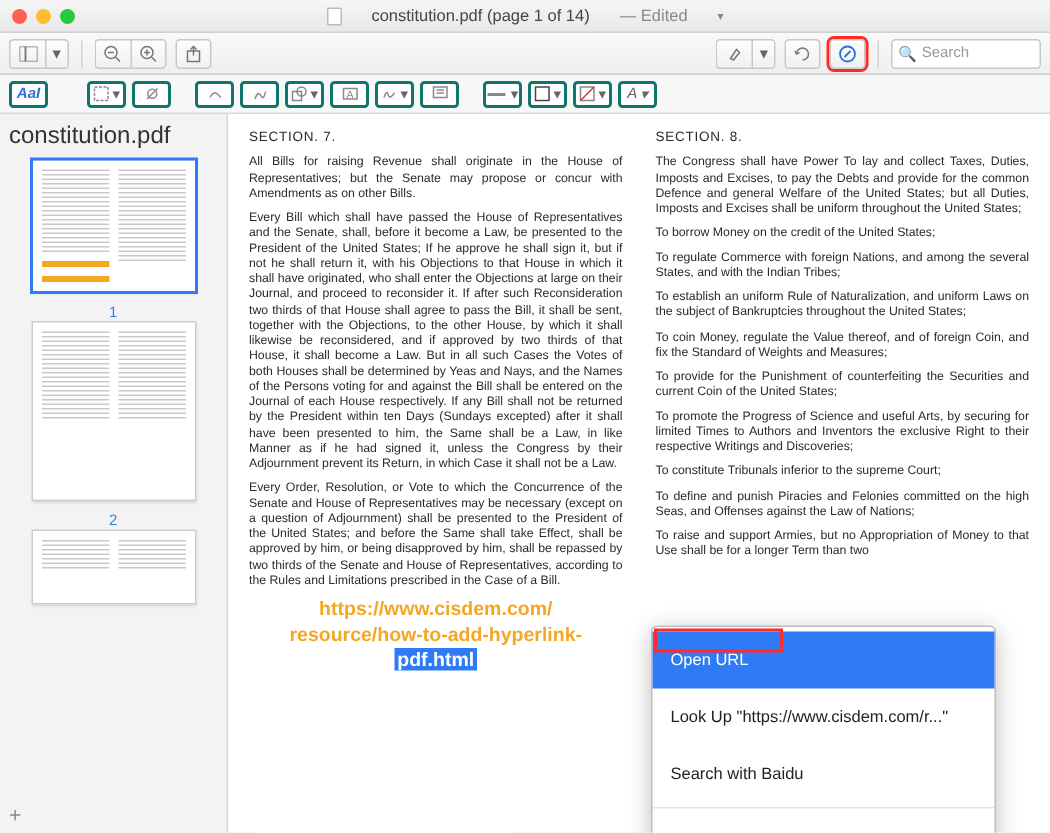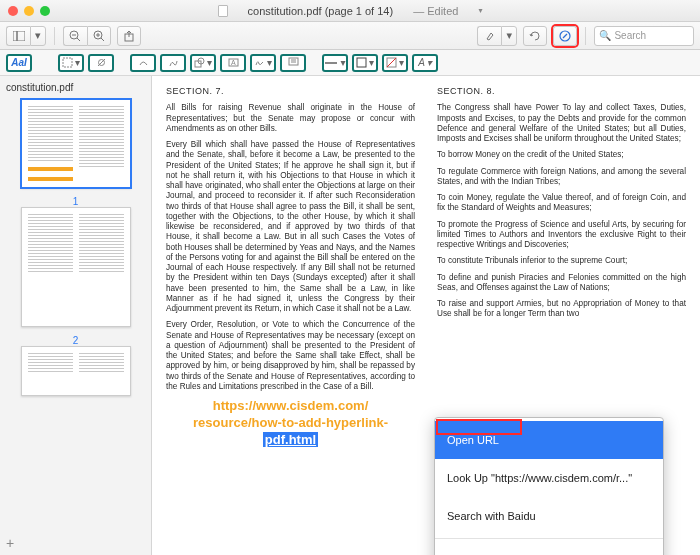--- a/index.html
+++ b/index.html
@@ -20,36 +20,36 @@
   .tb-spacer{flex:1;}
   .tb-sep{width:1px;height:18px;background:#d4d4d4;margin:0 6px;}
   .tb-hl{box-shadow:0 0 0 2px #ff2a2a; border-radius:3px;}
   .search-field{height:20px;width:100px;background:#fff;border:1px solid #c8c8c8;border-radius:3px;display:flex;align-items:center;padding:0 4px;gap:3px;color:#999;font-size:10px;}
   .search-field .sicon{font-size:10px;color:#999;}
   .edit-toolbar{height:26px;background:#f7f7f7;border-bottom:1px solid #d8d8d8;display:flex;align-items:center;padding:0 6px;gap:4px;}
   .et-btn{height:18px;min-width:26px;border:2px solid #0f766e;border-radius:3px;background:#fff;display:flex;align-items:center;justify-content:center;font-size:10px;color:#666;gap:2px;}
   .et-aa{color:#2a6fd6;font-style:italic;font-weight:bold;}
   .content{display:flex;height:calc(555px - 22px - 28px - 26px);}
   .sidebar{width:152px;background:#f3f3f3;border-right:1px solid #d5d5d5;padding:6px;position:relative;font-size:10px;color:#555;}
-  .sb-title{font-size:10px;margin-bottom:6px;color:#333;}
+  .sb-title{font-size:16px;margin-bottom:6px;color:#333;}
   .thumb{width:110px;margin:0 auto 8px;background:#fff;border:1px solid #ccc;box-shadow:0 1px 2px rgba(0,0,0,.15);padding:6px;position:relative;}
   .thumb.sel{outline:2px solid #2f7bf5;outline-offset:-1px;}
   .thumb-lines{display:flex;gap:6px;}
   .tcol{flex:1;display:flex;flex-direction:column;gap:2px;}
   .tline{height:1px;background:#c9c9c9;}
   .thl{background:#f5a623;height:4px;margin-top:4px;}
   .pnum{text-align:center;color:#2f7bf5;font-size:10px;margin-top:2px;}
   .sb-add{position:absolute;bottom:4px;left:6px;color:#888;font-size:14px;}
   .doc-area{flex:1;background:#fff;overflow:hidden;position:relative;padding:10px 14px 0 14px;}
   .page{display:flex;gap:22px;font-family:Georgia, 'Times New Roman', serif;color:#2a2a2a;}
   .pcol{flex:1;font-size:8.2px;line-height:1.25;}
   .sect{font-size:9px;letter-spacing:.5px;margin-bottom:6px;}
   .pcol p{margin-bottom:6px;text-align:justify;}
   .url-highlight{color:#f5a623;font-size:13px;font-weight:600;text-align:center;margin-top:6px;line-height:1.3;}
-  .url-highlight .selected{background:#2f7bf5;color:#fff;padding:0 2px;text-decoration:underline;}
+  .url-highlight .selected{background:#2f7bf5;color:#fff;padding:0 2px;}
   .context-menu{position:absolute;left:434px;top:417px;width:230px;background:#fff;border:1px solid #bdbdbd;border-radius:4px;box-shadow:0 4px 16px rgba(0,0,0,.25);font-size:11px;padding:3px 0;z-index:50;}
   .cm-item{padding:13px 12px;color:#222;display:flex;align-items:center;justify-content:space-between;}
   .cm-item.hl{background:#2f7bf5;color:#fff;}
   .cm-hlbox{position:absolute;left:436px;top:419px;width:86px;height:16px;border:2px solid #ff2a2a;z-index:60;pointer-events:none;}
   .cm-sep{height:1px;background:#e2e2e2;margin:3px 0;}
   .cm-item .arrow{font-size:9px;color:#888;}
   svg{display:block;}
 </style>
 </head>
 <body>
@@ -347,21 +347,23 @@
           <span>https://www.cisdem.com/</span><br>
           <span>resource/how-to-add-hyperlink-</span><br>
           <span class="selected">pdf.html</span>
         </div>
       </div>
       <div class="pcol">
         <div class="sect">SECTION. 8.</div>
         <p>The Congress shall have Power To lay and collect Taxes, Duties, Imposts and Excises, to pay the Debts and provide for the common Defence and general Welfare of the United States; but all Duties, Imposts and Excises shall be uniform throughout the United States;</p>
         <p>To borrow Money on the credit of the United States;</p>
         <p>To regulate Commerce with foreign Nations, and among the several States, and with the Indian Tribes;</p>
+        <p>To establish an uniform Rule of Naturalization, and uniform Laws on the subject of Bankruptcies throughout the United States;</p>
         <p>To coin Money, regulate the Value thereof, and of foreign Coin, and fix the Standard of Weights and Measures;</p>
+        <p>To provide for the Punishment of counterfeiting the Securities and current Coin of the United States;</p>
         <p>To promote the Progress of Science and useful Arts, by securing for limited Times to Authors and Inventors the exclusive Right to their respective Writings and Discoveries;</p>
         <p>To constitute Tribunals inferior to the supreme Court;</p>
         <p>To define and punish Piracies and Felonies committed on the high Seas, and Offenses against the Law of Nations;</p>
         <p>To raise and support Armies, but no Appropriation of Money to that Use shall be for a longer Term than two</p>
       </div>
     </div>
   </div>
 </div>
 
 <div class="context-menu">

